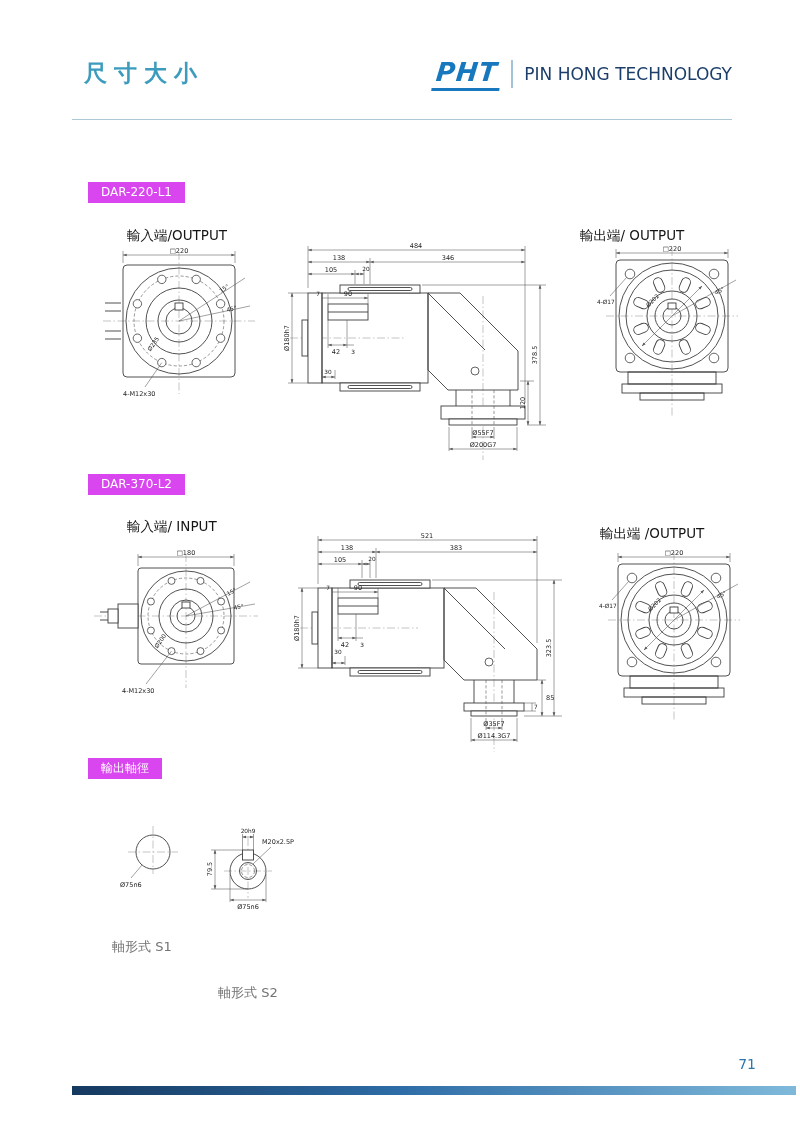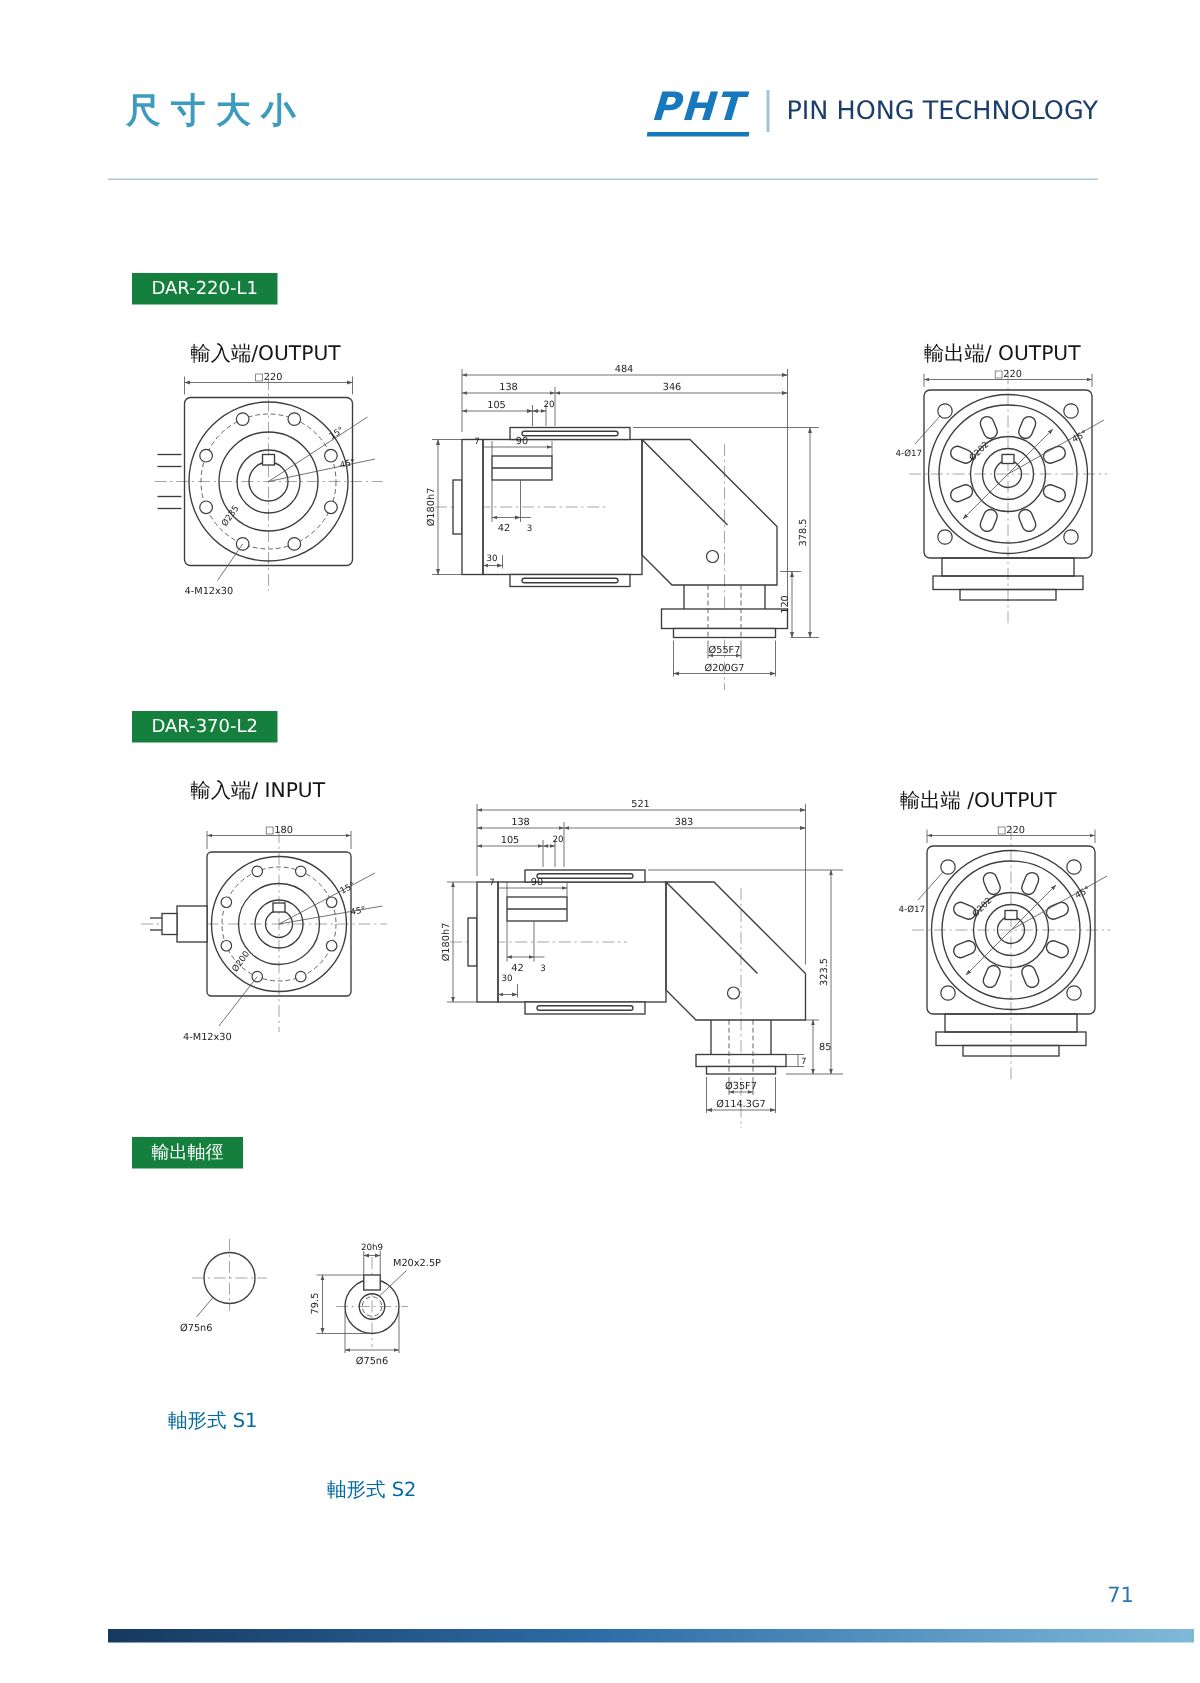--- a/index.html
+++ b/index.html
@@ -4,23 +4,23 @@
 <style>
 *{margin:0;padding:0;box-sizing:border-box}
 body{width:800px;height:1122px;font-family:"DejaVu Sans","Liberation Sans",sans-serif;background:#fff}
 .page{position:relative;width:800px;height:1122px;background:#fff;overflow:hidden}
 .title{position:absolute;left:84px;top:58px;font-size:23px;font-weight:bold;color:#3d9cbd;letter-spacing:7px}
 .brand{position:absolute;top:58px;right:68px;display:flex;align-items:center;gap:11px}
 .logo{font-style:italic;font-weight:bold;font-size:26px;color:#1878be;letter-spacing:1px;border-bottom:3px solid #1878be;padding:0 3px 1px;transform:skewX(-6deg);line-height:1.1}
 .brand-divider{width:2px;height:28px;background:#a3c3d6}
 .company{font-size:17px;font-weight:normal;color:#1c3e6a}
 .rule{position:absolute;left:72px;right:68px;top:119px;height:1px;background:#adc8d6}
-.badge{position:absolute;background:#15803d;color:#fff;font-size:12px;line-height:1;padding:4px 13px 5px}
+.badge{position:absolute;background:#d946ef;color:#fff;font-size:12px;line-height:1;padding:4px 13px 5px}
 .vlabel{position:absolute;font-size:13.5px;color:#151515}
-.shaft-label{position:absolute;font-size:13px;color:#0369a1}
+.shaft-label{position:absolute;font-size:13px;color:#737373}
 svg.draw{position:absolute;overflow:visible}
 svg text{fill:#222;font-family:"DejaVu Sans","Liberation Sans",sans-serif}
 .dt{font-size:6.5px}
 .ds{font-size:5.8px}
 .ln{stroke:#3d3d3d;stroke-width:0.9;fill:none}
 .fw{stroke:#3d3d3d;stroke-width:0.9;fill:#fff}
 .dim{stroke:#555;stroke-width:0.55;fill:none}
 .cl{stroke:#888;stroke-width:0.5;fill:none;stroke-dasharray:8 2.5 1.5 2.5}
 .hid{stroke:#555;stroke-width:0.6;fill:none;stroke-dasharray:3.2 2}
 .hole{stroke:#3d3d3d;stroke-width:0.8;fill:#fff}
@@ -43,21 +43,21 @@
   <div class="title">尺寸大小</div>
   <div class="brand">
     <span class="logo">PHT</span>
     <span class="brand-divider"></span>
     <span class="company">PIN HONG TECHNOLOGY</span>
   </div>
   <div class="rule"></div>
 
   <div class="badge" style="left:88px;top:182px">DAR-220-L1</div>
   <div class="vlabel" style="left:127px;top:227px">輸入端/OUTPUT</div>
-  <div class="vlabel" style="left:616px;top:227px">輸出端/ OUTPUT</div>
+  <div class="vlabel" style="left:580px;top:227px">輸出端/ OUTPUT</div>
 
   <svg class="draw" style="left:95px;top:246px" width="165" height="162" viewBox="0 0 165 162">
     <g>
       <line class="cl" x1="84" y1="6" x2="84" y2="148"></line>
       <line class="cl" x1="8" y1="75" x2="160" y2="75"></line>
     </g>
     <g>
       <rect class="ln" x="28" y="19" width="112" height="112" rx="4"></rect>
       <circle class="ln" cx="84" cy="75" r="53"></circle>
       <circle class="hid" cx="84" cy="75" r="45"></circle>

